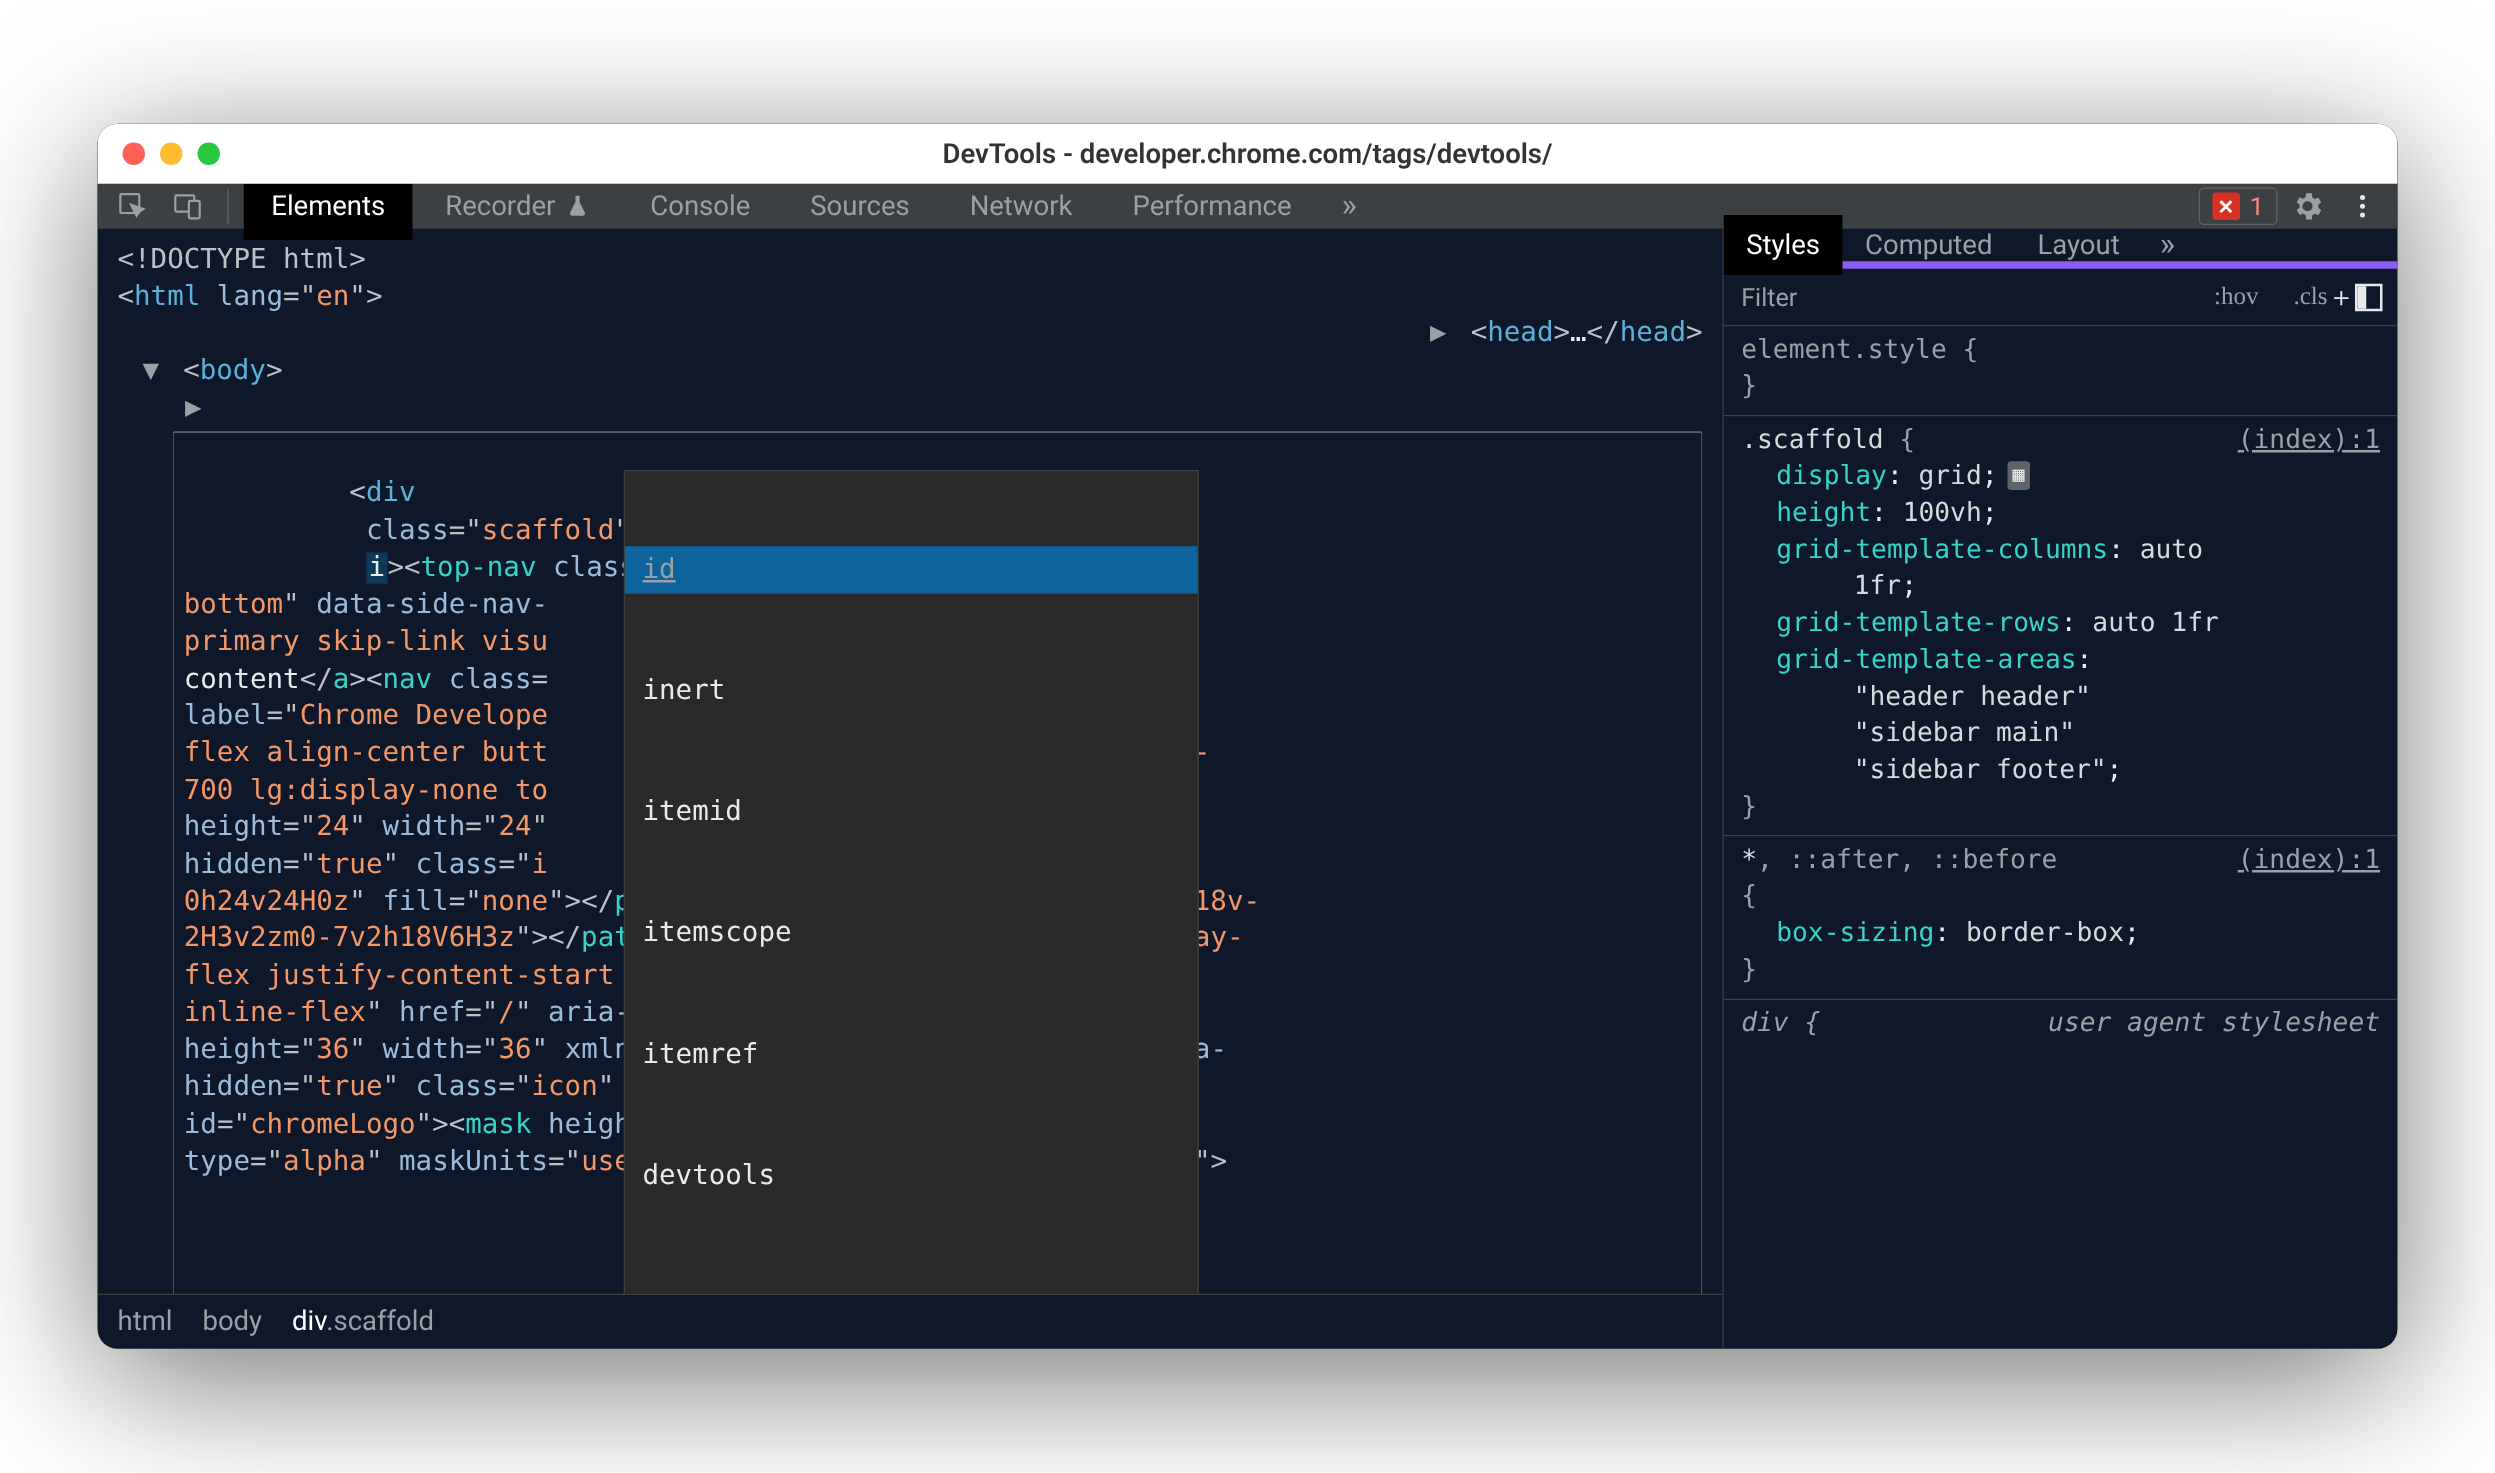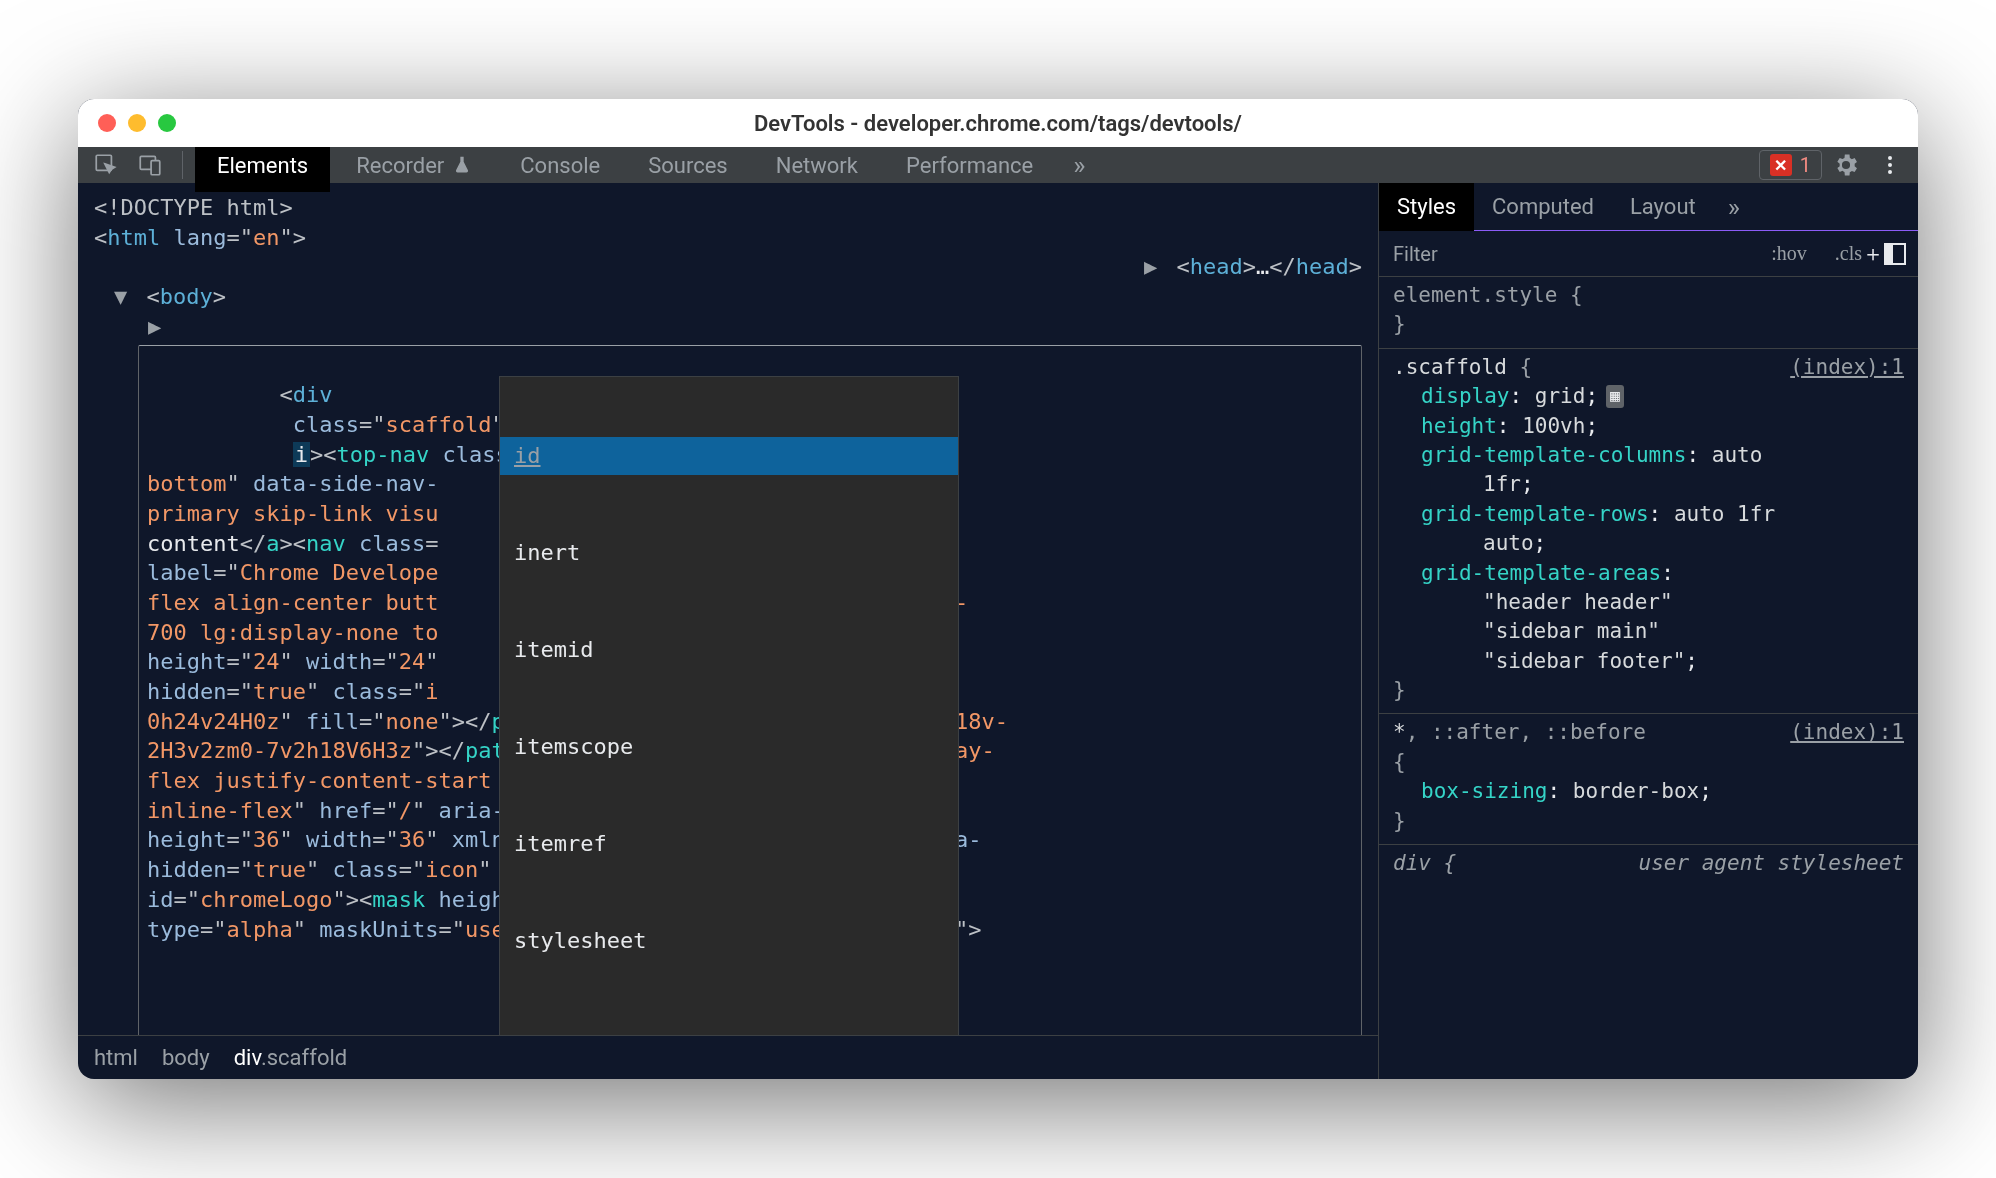--- a/index.html
+++ b/index.html
@@ -58,21 +58,21 @@
     font-family: Menlo, Consolas, monospace; font-size:22px;
   }
   .ac-item { padding:4px 14px; color:#e8eaed; }
   .ac-item.sel { background:#0e639c; }
   .ac-item.sel span { text-decoration:underline; }
 
   .breadcrumb { border-top:1px solid #3c4043; height:44px; display:flex; align-items:center; gap:24px; padding:0 16px; font-size:22px; color:#9aa0a6; }
   .crumb.active { color:#fff; }
   .crumb .klass { color:#9aa0a6; }
 
-  .right-tabs { display:flex; align-items:center; border-bottom:1px solid #8b5cf6; height:48px; }
+  .right-tabs { display:flex; align-items:center; border-bottom:6px solid #8b5cf6; height:32px; }
   .rtab { padding:0 18px; height:48px; display:flex; align-items:center; color:#9aa0a6; font-size:22px; }
   .rtab.active { background:#000; color:#fff; }
   .filterbar { display:flex; align-items:center; border-bottom:1px solid #3c4043; height:46px; padding:0 12px; gap:0; font-size:20px; }
   .filter-input { flex:1; background:transparent; border:none; color:#e8eaed; font-size:20px; outline:none; font-family:inherit; }
   .filter-input::placeholder{color:#9aa0a6;}
   .pill { color:#9aa0a6; font-family:Liberation Serif, serif;margin-left:28px; }
   .plus { color:#e8eaed; font-size:22px; }
   .panel-ico { width:22px; height:22px; border:2px solid #e8eaed; position:relative; }
   .panel-ico::after { content:""; position:absolute; left:0; top:0; bottom:0; width:7px; background:#e8eaed; }
 
@@ -186,21 +186,21 @@
           <span class="punc">&lt;</span><span class="tag">div</span>
           <span> </span><span class="attr-name">class</span><span class="punc">="</span><span class="attr-val">scaffold</span><span class="punc">"</span>
           <span> </span><span class="txt" style="background:#0d3a58;padding:0 2px;">i</span><span class="punc">&gt;&lt;</span><span class="green">top-nav</span> <span class="attr-name">class</span><span class="punc">="</span><span class="attr-val">display-block hairline-<br>bottom</span><span class="punc">"</span> <span class="attr-name">data-side-nav-</span><span style="visibility:hidden">xxxxxxxxxxxxxxxxxxxxxxxxxx</span><span class="attr-name">ss</span><span class="punc">="</span><span class="attr-val">color-<br>primary skip-link visu</span><span style="visibility:hidden">xxxxxxxxxxxxxxxxxxxxxxxxxx</span><span class="attr-val">ent</span><span class="punc">"&gt;</span><span class="txt">Skip to<br>content</span><span class="punc">&lt;/</span><span class="green">a</span><span class="punc">&gt;&lt;</span><span class="green">nav</span> <span class="attr-name">class</span><span class="punc">=</span><span style="visibility:hidden">xxxxxxxxxxxxxxxxxxxxxxxxxx</span><span class="attr-name">ria-<br>label</span><span class="punc">="</span><span class="attr-val">Chrome Develope</span><span style="visibility:hidden">xxxxxxxxxxxxxxxxxxxxxxxxxx</span><span class="attr-name">ss</span><span class="punc">="</span><span class="attr-val">display-<br>flex align-center butt</span><span style="visibility:hidden">xxxxxxxxxxxxxxxxxxxxxxxxxx</span><span class="attr-val">-center width-<br>700 lg:display-none to</span><span style="visibility:hidden">xxxxxxxxxxxxxxxxxxxxxxxxxx</span><span class="punc">"</span><span class="attr-val">menu</span><span class="punc">"&gt;&lt;</span><span class="green">svg</span><br><span class="attr-name">height</span><span class="punc">="</span><span class="attr-val">24</span><span class="punc">"</span> <span class="attr-name">width</span><span class="punc">="</span><span class="attr-val">24</span><span class="punc">"</span><span style="visibility:hidden">xxxxxxxxxxxxxxxxxxxxxxxxxx</span><span class="attr-val">0/svg</span><span class="punc">"</span> <span class="attr-name">aria-<br>hidden</span><span class="punc">="</span><span class="attr-val">true</span><span class="punc">"</span> <span class="attr-name">class</span><span class="punc">="</span><span class="attr-val">i</span><span style="visibility:hidden">xxxxxxxxxxxxxxxxxxxxxxxxxx</span><span class="attr-name">h d</span><span class="punc">="</span><span class="attr-val">M0<br>0h24v24H0z</span><span class="punc">"</span> <span class="attr-name">fill</span><span class="punc">="</span><span class="attr-val">none</span><span class="punc">"&gt;&lt;/</span><span class="green">path</span><span class="punc">&gt;&lt;</span><span class="green">path</span> <span class="attr-name">d</span><span class="punc">="</span><span class="attr-val">M3 18h18v-2H3v2zm0-5h18v-<br>2H3v2zm0-7v2h18V6H3z</span><span class="punc">"&gt;&lt;/</span><span class="green">path</span><span class="punc">&gt;&lt;/</span><span class="green">svg</span><span class="punc">&gt;&lt;/</span><span class="green">button</span><span class="punc">&gt;&lt;</span><span class="green">div</span> <span class="attr-name">class</span><span class="punc">="</span><span class="attr-val">display-<br>flex justify-content-start top-nav__logo</span><span class="punc">"&gt;&lt;</span><span class="green">a</span> <span class="attr-name">class</span><span class="punc">="</span><span class="attr-val">display-<br>inline-flex</span><span class="punc">"</span> <span class="attr-name">href</span><span class="punc">="</span><span class="attr-val">/</span><span class="punc">"</span> <span class="attr-name">aria-label</span><span class="punc">="</span><span class="attr-val">developer.chrome.com</span><span class="punc">"&gt;&lt;</span><span class="green">svg</span><br><span class="attr-name">height</span><span class="punc">="</span><span class="attr-val">36</span><span class="punc">"</span> <span class="attr-name">width</span><span class="punc">="</span><span class="attr-val">36</span><span class="punc">"</span> <span class="attr-name">xmlns</span><span class="punc">="</span><span class="attr-val">http://www.w3.org/2000/svg</span><span class="punc">"</span> <span class="attr-name">aria-<br>hidden</span><span class="punc">="</span><span class="attr-val">true</span><span class="punc">"</span> <span class="attr-name">class</span><span class="punc">="</span><span class="attr-val">icon</span><span class="punc">"</span> <span class="attr-name">viewBox</span><span class="punc">="</span><span class="attr-val">2 2 36 36</span><span class="punc">"</span> <span class="attr-name">fill</span><span class="punc">="</span><span class="attr-val">none</span><span class="punc">"</span><br><span class="attr-name">id</span><span class="punc">="</span><span class="attr-val">chromeLogo</span><span class="punc">"&gt;&lt;</span><span class="green">mask</span> <span class="attr-name">height</span><span class="punc">="</span><span class="attr-val">32</span><span class="punc">"</span> <span class="attr-name">id</span><span class="punc">="</span><span class="attr-val">mask0_17hp</span><span class="punc">"</span> <span class="attr-name">mask-<br>type</span><span class="punc">="</span><span class="attr-val">alpha</span><span class="punc">"</span> <span class="attr-name">maskUnits</span><span class="punc">="</span><span class="attr-val">userSpaceOnUse</span><span class="punc">"</span> <span class="attr-name">width</span><span class="punc">="</span><span class="attr-val">32</span><span class="punc">"</span> <span class="attr-name">x</span><span class="punc">="</span><span class="attr-val">4</span><span class="punc">"</span> <span class="attr-name">y</span><span class="punc">="</span><span class="attr-val">4</span><span class="punc">"&gt;</span>
 
           <div class="autocomplete">
             <div class="ac-item sel"><span>id</span></div>
             <div class="ac-item"><span>inert</span></div>
             <div class="ac-item"><span>itemid</span></div>
             <div class="ac-item"><span>itemscope</span></div>
             <div class="ac-item"><span>itemref</span></div>
-            <div class="ac-item"><span>stylesheet</span></div>
+            <div class="ac-item"><span>devtools</span></div>
             
           </div>
         </div>
       </div>
 
       <div class="breadcrumb">
         <span class="crumb"><span>html</span></span>
         <span class="crumb"><span>body</span></span>
         <span class="crumb active">
           <span>div</span><span class="klass">.scaffold</span>
@@ -238,21 +238,20 @@
         <div class="rule">
           <div class="rule-head">
             <span class="sel"><span class="strong">.scaffold</span> {</span>
             <span class="srcloc">(index):1</span>
           </div>
           <div class="prop"><span class="pname">display</span>: <span class="pval">grid</span>;<span class="grid-badge">▦</span></div>
           <div class="prop"><span class="pname">height</span>: <span class="pval">100vh</span>;</div>
           <div class="prop"><span class="pname">grid-template-columns</span>: <span class="pval">auto</span></div>
           <div class="prop" style="padding-left:90px;"><span class="pval">1fr</span>;</div>
           <div class="prop"><span class="pname">grid-template-rows</span>: <span class="pval">auto 1fr</span></div>
-          <div class="prop" style="padding-left:90px;"><span class="pval">auto</span>;</div>
           <div class="prop"><span class="pname">grid-template-areas</span>:</div>
           <div class="prop" style="padding-left:90px;"><span class="pval">"header header"</span></div>
           <div class="prop" style="padding-left:90px;"><span class="pval">"sidebar main"</span></div>
           <div class="prop" style="padding-left:90px;"><span class="pval">"sidebar footer"</span>;</div>
           <div class="sel">}</div>
         </div>
 
         <div class="rule">
           <div class="rule-head">
             <span class="sel"><span class="strong">*</span>, ::after, ::before</span>

